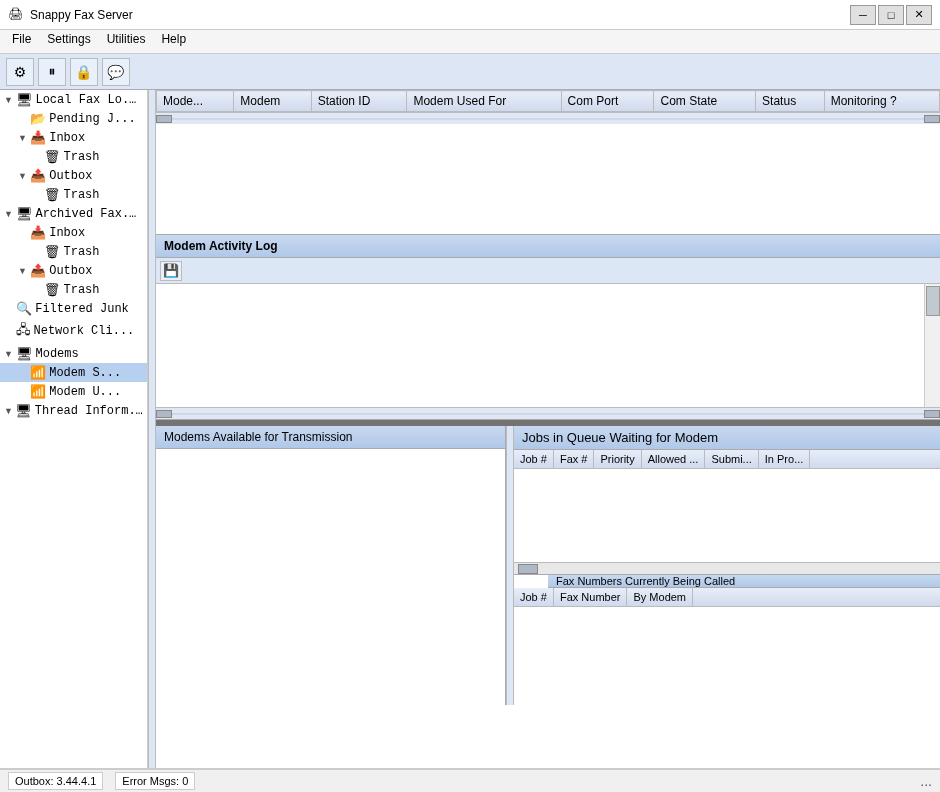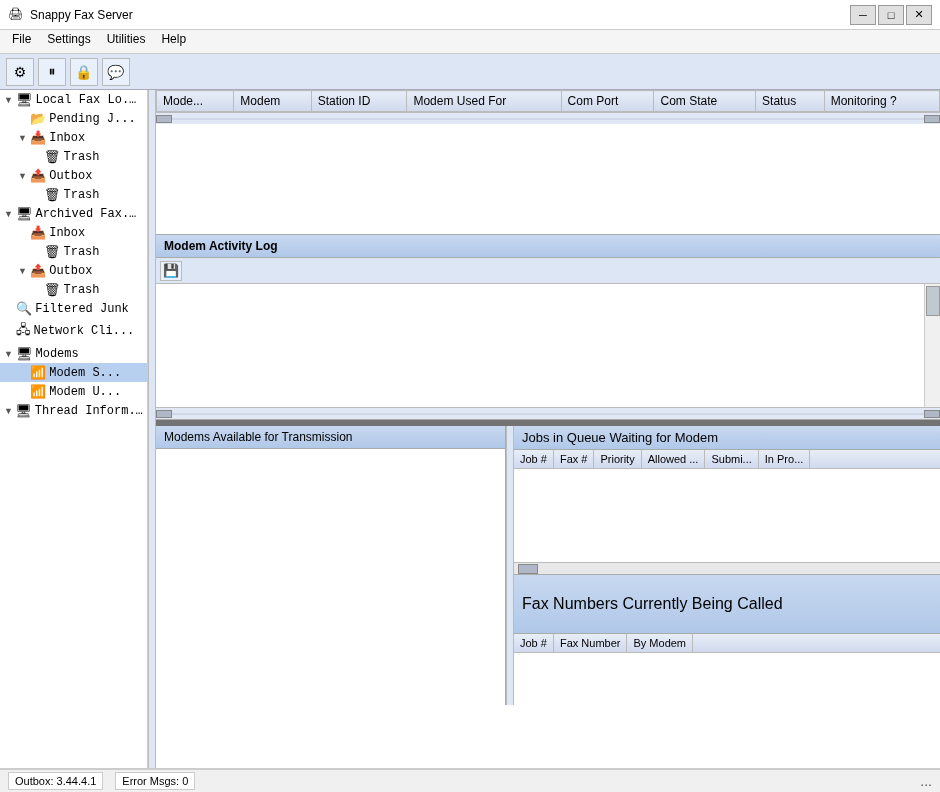--- a/index.html
+++ b/index.html
@@ -219,23 +219,24 @@
       font-size: 11px;
       white-space: nowrap;
     }
     .fax-being-called {
       height: 130px;
       display: flex;
       flex-direction: column;
     }
     .fax-call-header {
       background: linear-gradient(to bottom, #c8d8f0, #b0c8e8);
-      padding: 20px 8px;
-      font-size: 16px;
-      border-bottom: 1px solid #aaa;
+      padding: 0 8px;
+      font-size: 11px;
+      border-bottom: 1px solid #aaa;
+      margin-left: 34px;
     }
     .fax-call-columns {
       display: flex;
       background: linear-gradient(to bottom, #e8eef8, #d0daee);
       border-bottom: 1px solid #bbb;
     }
     .fax-call-body {
       flex: 1;
       background: #fff;
     }

